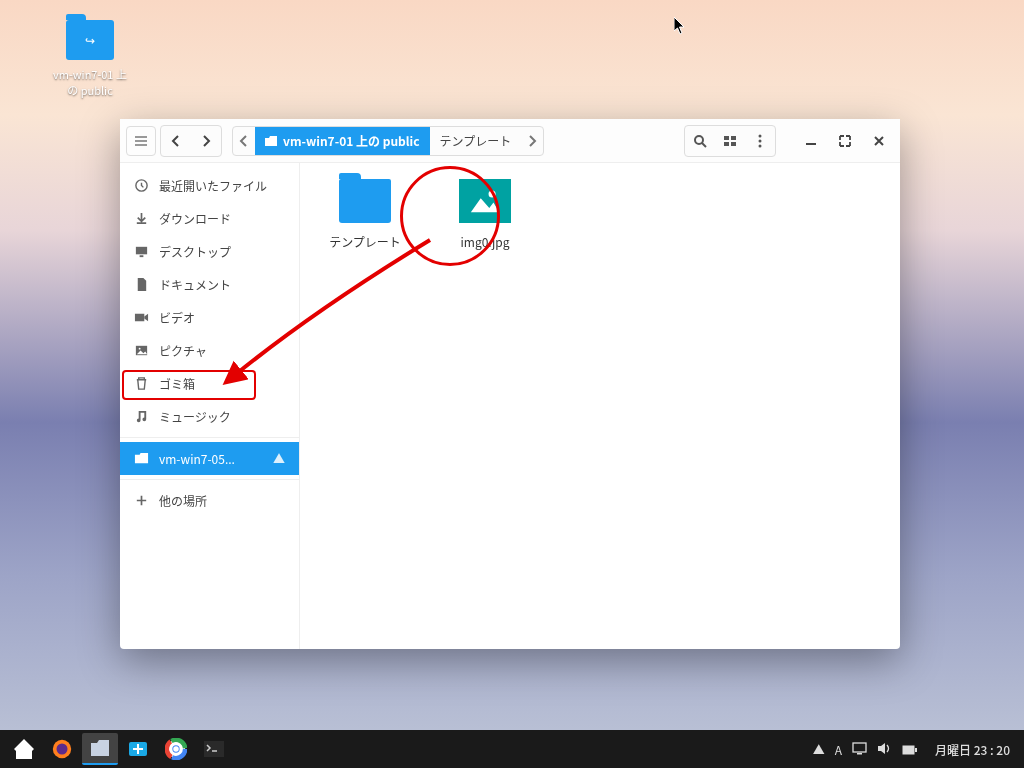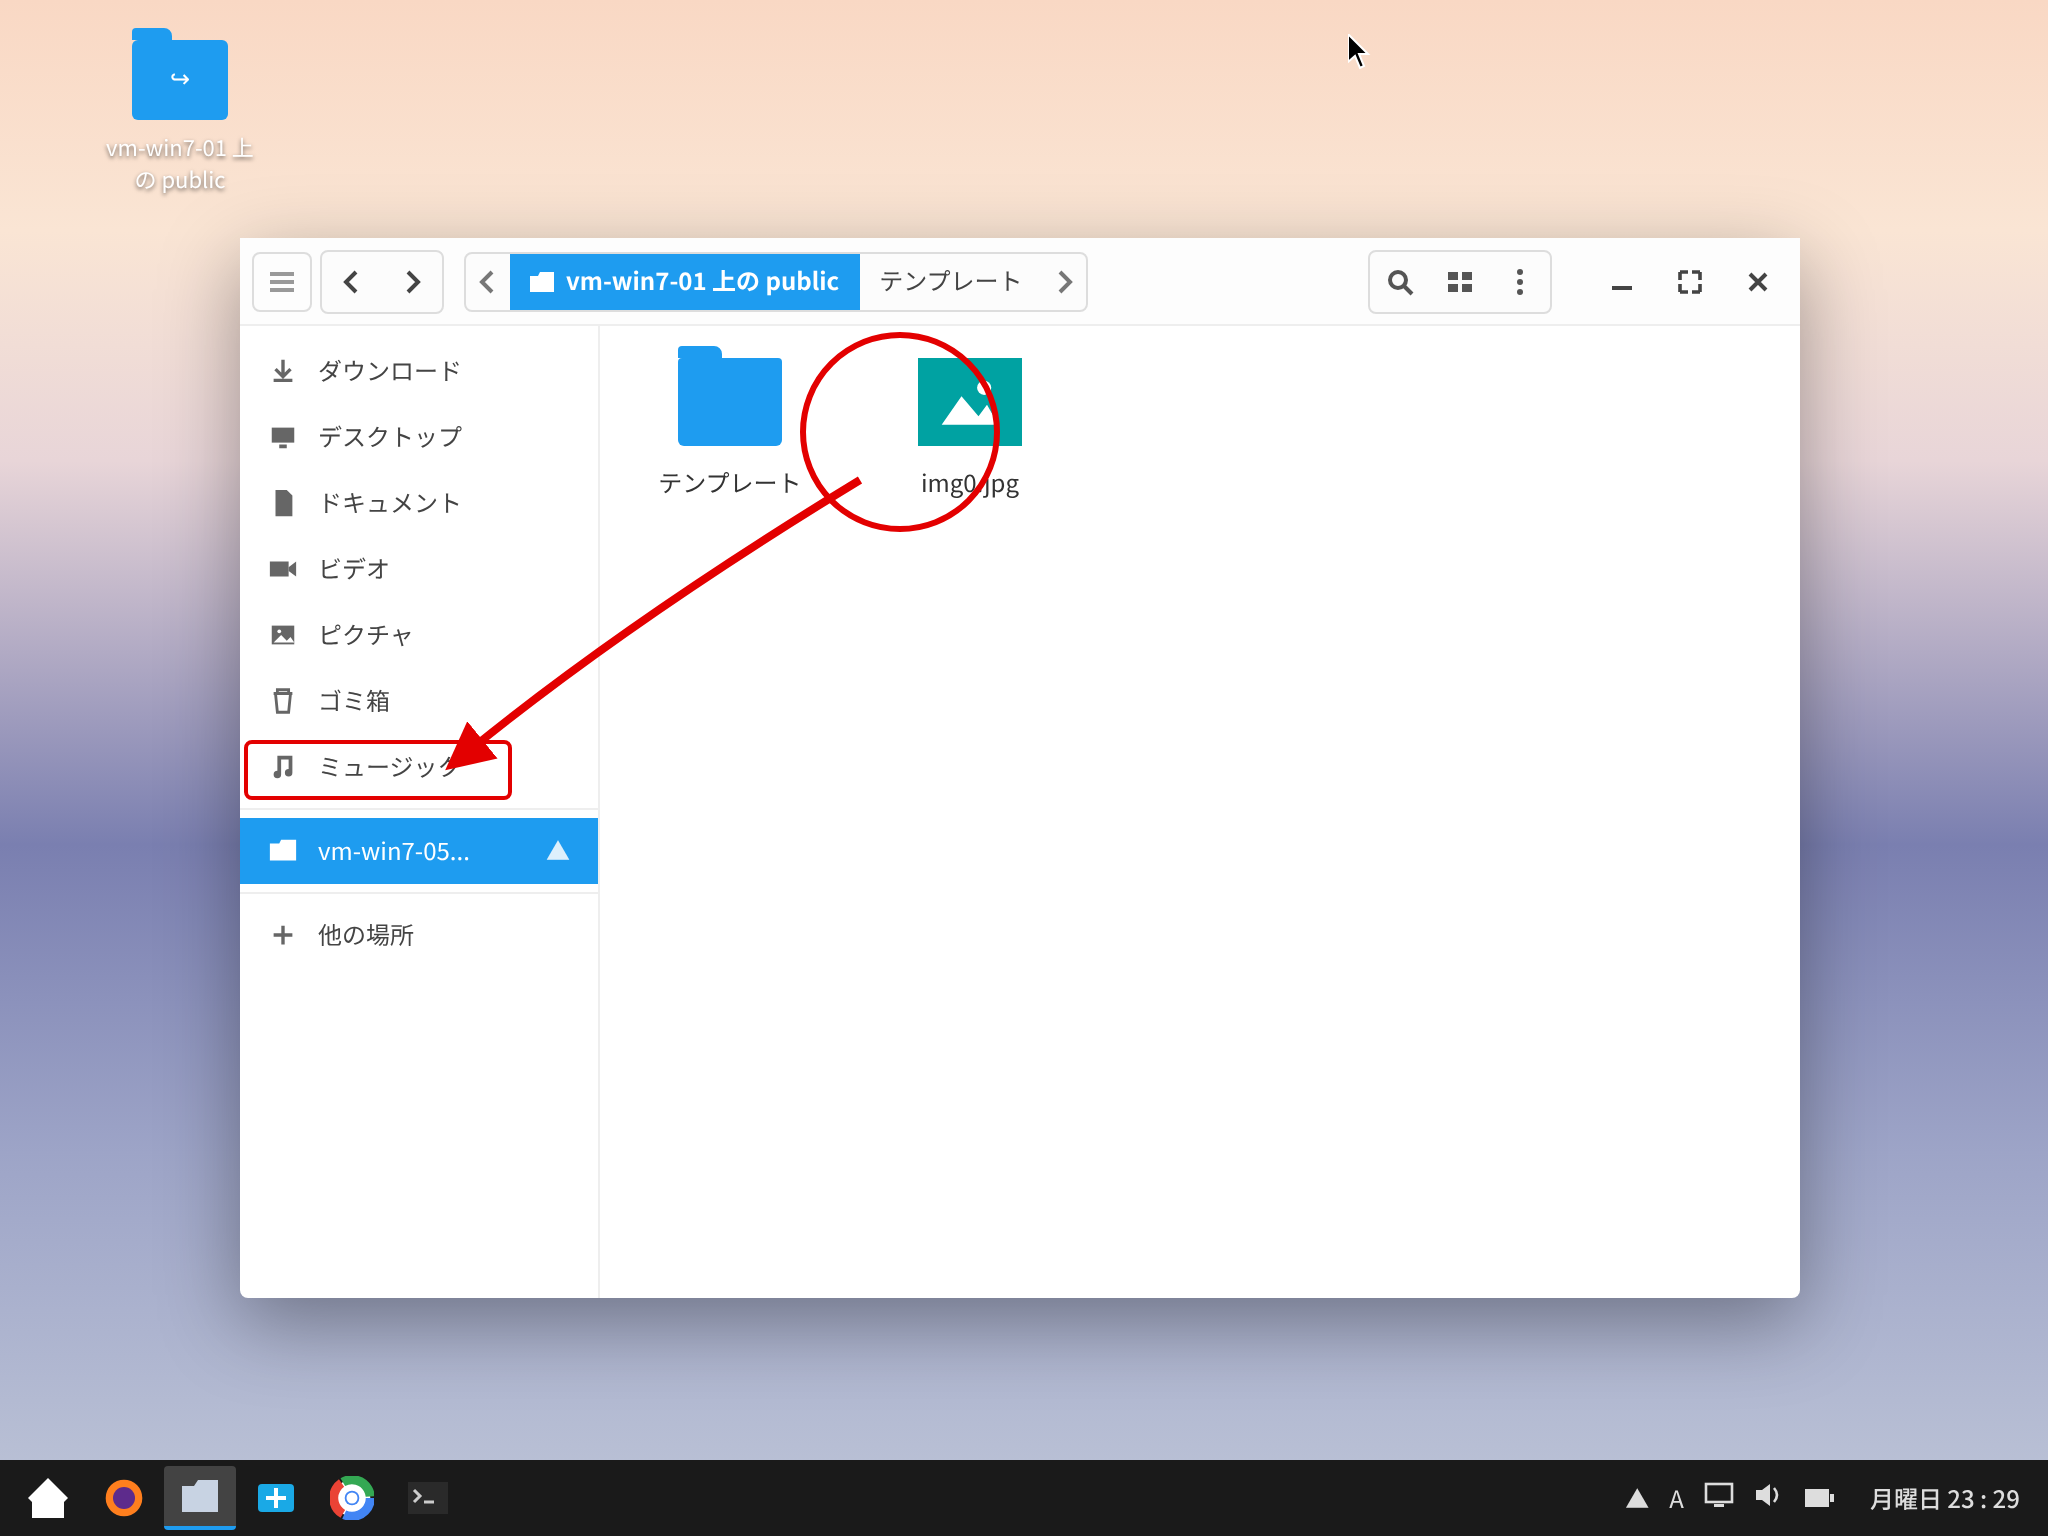--- a/index.html
+++ b/index.html
@@ -157,20 +157,29 @@
         </svg>
     </button>
   </div>
 
   <div class="body">
 
     <div class="sidebar">
       <div class="sb-item">
         <span class="ic">
             <svg viewBox="0 0 16 16">
+              <circle cx="8" cy="8" r="6" stroke="currentColor" fill="none" stroke-width="1.5"></circle>
+              <path d="M8 5 L8 8 L10 10" stroke="currentColor" fill="none" stroke-width="1.5"></path>
+            </svg>
+          </span>
+        <span>最近開いたファイル</span>
+      </div>
+      <div class="sb-item">
+        <span class="ic">
+            <svg viewBox="0 0 16 16">
               <path d="M8 2 L8 10 M4 7 L8 11 L12 7 M3 13 L13 13" stroke="currentColor" stroke-width="1.8" fill="none"></path>
             </svg>
           </span>
         <span>ダウンロード</span>
       </div>
       <div class="sb-item">
         <span class="ic">
             <svg viewBox="0 0 16 16">
               <rect x="2" y="3" width="12" height="8" fill="currentColor"></rect>
               <rect x="6" y="12" width="4" height="2" fill="currentColor"></rect>
@@ -320,14 +329,14 @@
         </svg></span>
     <span><svg width="15" height="13" viewBox="0 0 15 13">
           <path d="M1 4 L4 4 L8 1 L8 12 L4 9 L1 9 Z" fill="#ddd"></path>
           <path d="M10 3 Q13 6.5 10 10" stroke="#ddd" fill="none" stroke-width="1.3"></path>
         </svg></span>
     <span><svg width="15" height="10" viewBox="0 0 15 10">
           <rect x="1" y="1" width="11" height="8" stroke="#ddd" fill="#ddd" stroke-width="1"></rect>
           <rect x="13" y="3" width="2" height="4" fill="#ddd"></rect>
         </svg></span>
   </div>
-  <div class="clock">月曜日 23 : 29</div>
+  <div class="clock">月曜日 23 : 20</div>
 </div>
 
 </body></html>

